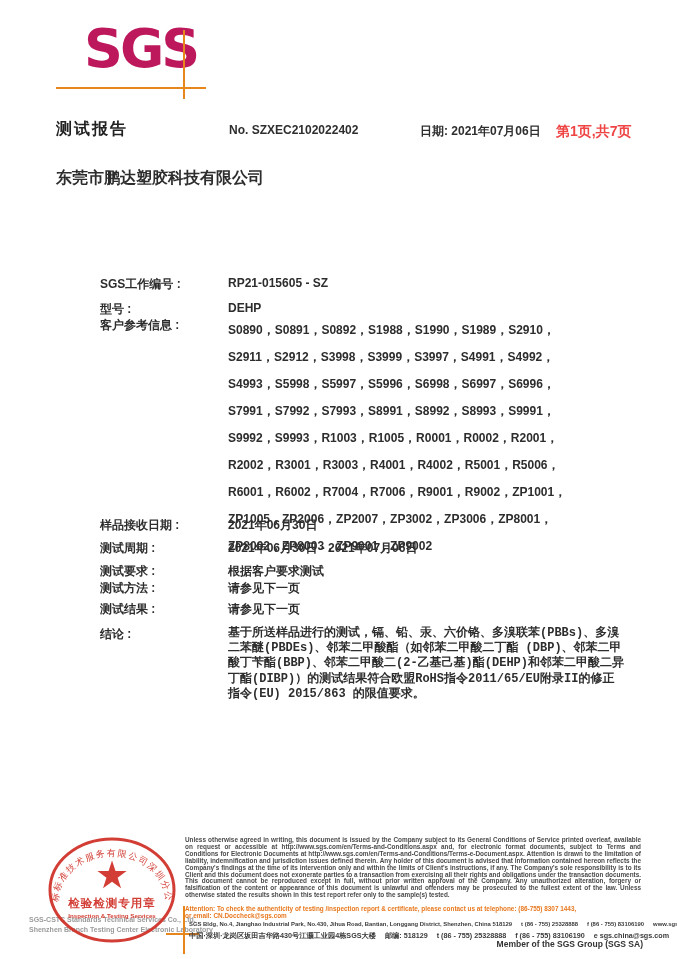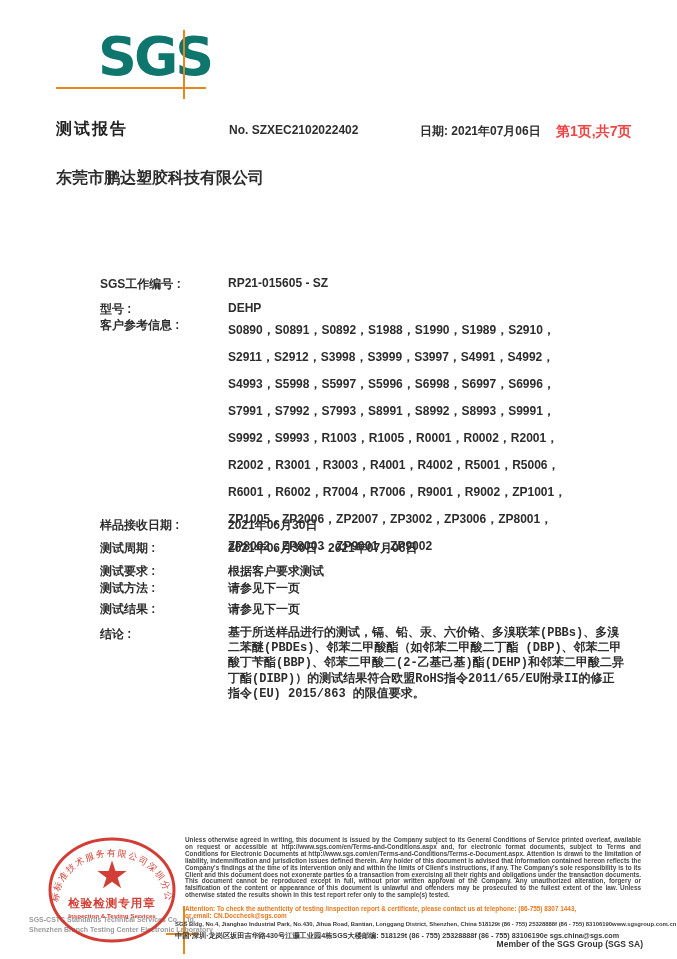--- a/index.html
+++ b/index.html
@@ -2,24 +2,23 @@
 <html><head>
 <meta charset="utf-8">
 <style>
   html,body{margin:0;padding:0;background:#ffffff;}
   .page{
     position:relative;width:677px;height:959px;background:#ffffff;overflow:hidden;
     font-family:"Liberation Sans","DejaVu Sans",sans-serif;color:#2e2e2e;
   }
   
   .logo-text{
-    position:absolute;left:98px;top:22px;font-size:54px;font-weight:700;
-    color:#0f766e;letter-spacing:-3px;line-height:1;
+    position:absolute;left:84px;top:22px;font-size:54px;font-weight:700;
+    color:#be185d;letter-spacing:-3px;line-height:1;
     font-family:"DejaVu Sans","Liberation Sans",sans-serif;
-    margin-top:8px;
   }
   .logo-hline{position:absolute;left:56px;top:87px;width:150px;height:2px;background:#e8861e;}
   .logo-vline{position:absolute;left:183px;top:30px;width:2px;height:69px;background:#e8861e;}
   
   .report-title{position:absolute;left:56px;top:119px;font-size:16px;font-weight:700;letter-spacing:2px;color:#222;}
   .report-no{position:absolute;left:229px;top:123px;font-size:12px;font-weight:600;color:#2e2e2e;}
   .report-date{position:absolute;left:420px;top:123px;font-size:12px;font-weight:600;color:#2e2e2e;}
   .report-page{position:absolute;left:556px;top:123px;font-size:14px;font-weight:600;color:#ef4444;}
   
   .applicant-name{position:absolute;left:56px;top:168px;font-size:16px;font-weight:600;color:#2d2d2d;}
@@ -33,21 +32,21 @@
   .fvalue.para{white-space:normal;width:398px;line-height:15.2px;text-align:left;font-family:Liberation Mono, monospace;}
   
   .disclaimer{
     position:absolute;left:185px;top:837px;width:456px;
     font-size:6.4px;line-height:6.9px;color:#4a4a4a;text-align:justify;font-weight:600;
   }
   .attention{
     position:absolute;left:185px;top:905px;width:456px;
     font-size:6.4px;line-height:7px;color:#e8781e;font-weight:700;white-space:pre-line;
   }
-  .addr-row{position:absolute;left:175px;display:flex;align-items:baseline;white-space:nowrap;}
+  .addr-row{position:absolute;left:189px;display:flex;gap:9px;align-items:baseline;white-space:nowrap;}
   .addr-en{top:921px;font-size:5.9px;color:#3a3a3a;font-weight:600;}
   .addr-cn{top:931px;font-size:7.2px;color:#3a3a3a;font-weight:600;}
   .vdiv{position:absolute;left:183px;top:906px;width:1.5px;height:48px;background:#e8861e;}
   .hdiv{position:absolute;left:166px;top:933px;width:33px;height:1.5px;background:#e8861e;}
   .member-note{position:absolute;right:34px;top:939px;font-size:8.5px;color:#333;font-weight:600;}
   .ghost-co{position:absolute;left:29px;top:916px;font-size:7px;color:#9b9b9b;font-weight:600;white-space:nowrap;}
   .ghost-lab{position:absolute;left:29px;top:926px;font-size:7px;color:#9b9b9b;font-weight:600;white-space:nowrap;}
   .stamp-svg{position:absolute;left:42px;top:832px;opacity:.92;}
 </style>
 </head>

